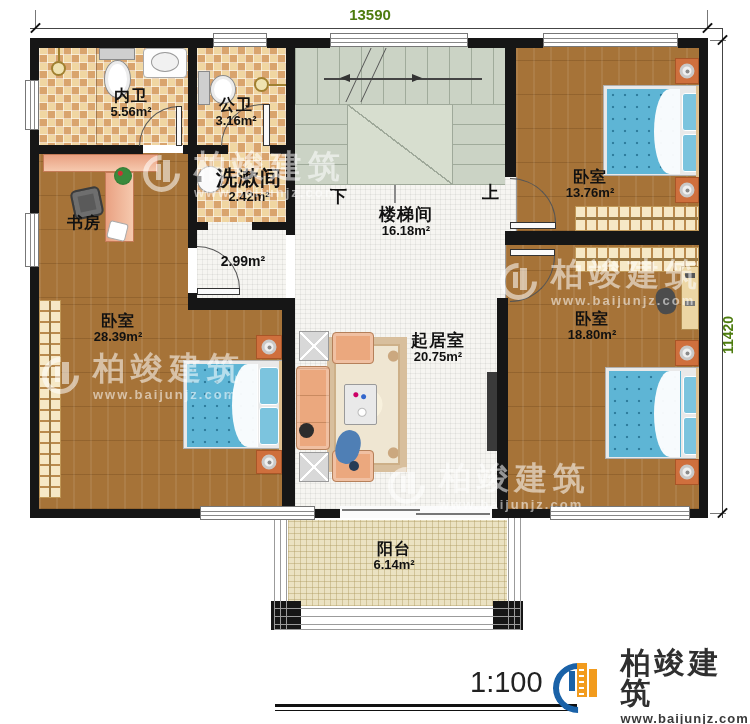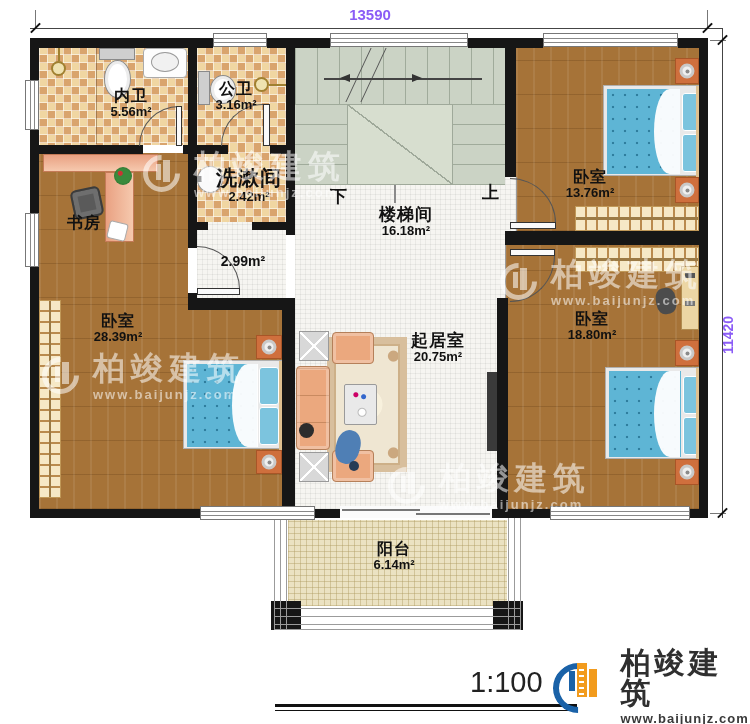--- a/index.html
+++ b/index.html
@@ -55,21 +55,21 @@
   .sofa{background:#eba87e;border:1px solid #b5805a;border-radius:4px;box-shadow:inset 0 0 0 3px rgba(255,255,255,.28);}
   .sidetable{background:#d8d8d8;border:1px solid #9a9a9a;
      background-image:linear-gradient(45deg,rgba(0,0,0,0) 47%,#fff 47% 53%,rgba(0,0,0,0) 53%),
                       linear-gradient(-45deg,rgba(0,0,0,0) 47%,#fff 47% 53%,rgba(0,0,0,0) 53%);}
   .tri-l{position:absolute;width:0;height:0;border-top:4px solid transparent;border-bottom:4px solid transparent;border-right:10px solid #333;z-index:26;}
   .tri-r{position:absolute;width:0;height:0;border-top:4px solid transparent;border-bottom:4px solid transparent;border-left:10px solid #333;z-index:26;}
   .thinline{position:absolute;background:#9b9b9b;z-index:31;}
   
   .dim{position:absolute;background:#444;z-index:45;}
   .tick{position:absolute;width:13px;height:2px;background:#111;transform:rotate(-45deg);z-index:46;}
-  .dimtext{position:absolute;color:#8b5cf6;font-weight:bold;font-size:15px;z-index:46;}
+  .dimtext{position:absolute;color:#4d7c0f;font-weight:bold;font-size:15px;z-index:46;}
   
   .wm{position:absolute;display:flex;align-items:center;gap:7px;z-index:60;color:rgba(255,255,255,.55);pointer-events:none;}
   .wm-name{font-size:32px;font-weight:bold;letter-spacing:6px;line-height:1;}
   .wm-url{font-size:13px;font-weight:bold;letter-spacing:2px;margin-top:3px;}
   .wm-glyph{position:relative;width:44px;height:48px;flex:0 0 auto;}
   .wm-ring{position:absolute;left:0;top:4px;width:37px;height:37px;border:5px solid rgba(255,255,255,.55);
            border-radius:50%;border-top-color:transparent;transform:rotate(45deg);box-sizing:border-box;}
   .wm-bar1{position:absolute;left:13px;top:13px;width:5px;height:16px;background:rgba(255,255,255,.55);}
   .wm-bar2{position:absolute;left:20px;top:9px;width:7px;height:22px;background:rgba(255,255,255,.55);}
   
@@ -261,21 +261,21 @@
   <div class="thinline" style="left:274px;top:616px;width:247px;height:1px;"></div>
   <div class="thinline" style="left:274px;top:624px;width:247px;height:1px;"></div>
   <div class="thinline" style="left:274px;top:629px;width:247px;height:1px;"></div>
   <div class="w" style="left:271px;top:601px;width:30px;height:29px;"></div>
   <div class="w" style="left:493px;top:601px;width:30px;height:29px;"></div>
 
   <div class="rlab" style="left:131px;top:87px;">
     <div class="rname">内卫</div>
     <div class="rarea">5.56m²</div>
   </div>
-  <div class="rlab" style="left:236px;top:80px;">
+  <div class="rlab" style="left:236px;top:96px;">
     <div class="rname">公卫</div>
     <div class="rarea">3.16m²</div>
   </div>
   <div class="rlab" style="left:249px;top:166px;">
     <div class="rname" style="font-size:21px;">洗漱间</div>
     <div class="rarea">2.42m²</div>
   </div>
   <div class="rlab" style="left:243px;top:254px;">
     <div class="rarea" style="font-size:14px;">2.99m²</div>
   </div>

